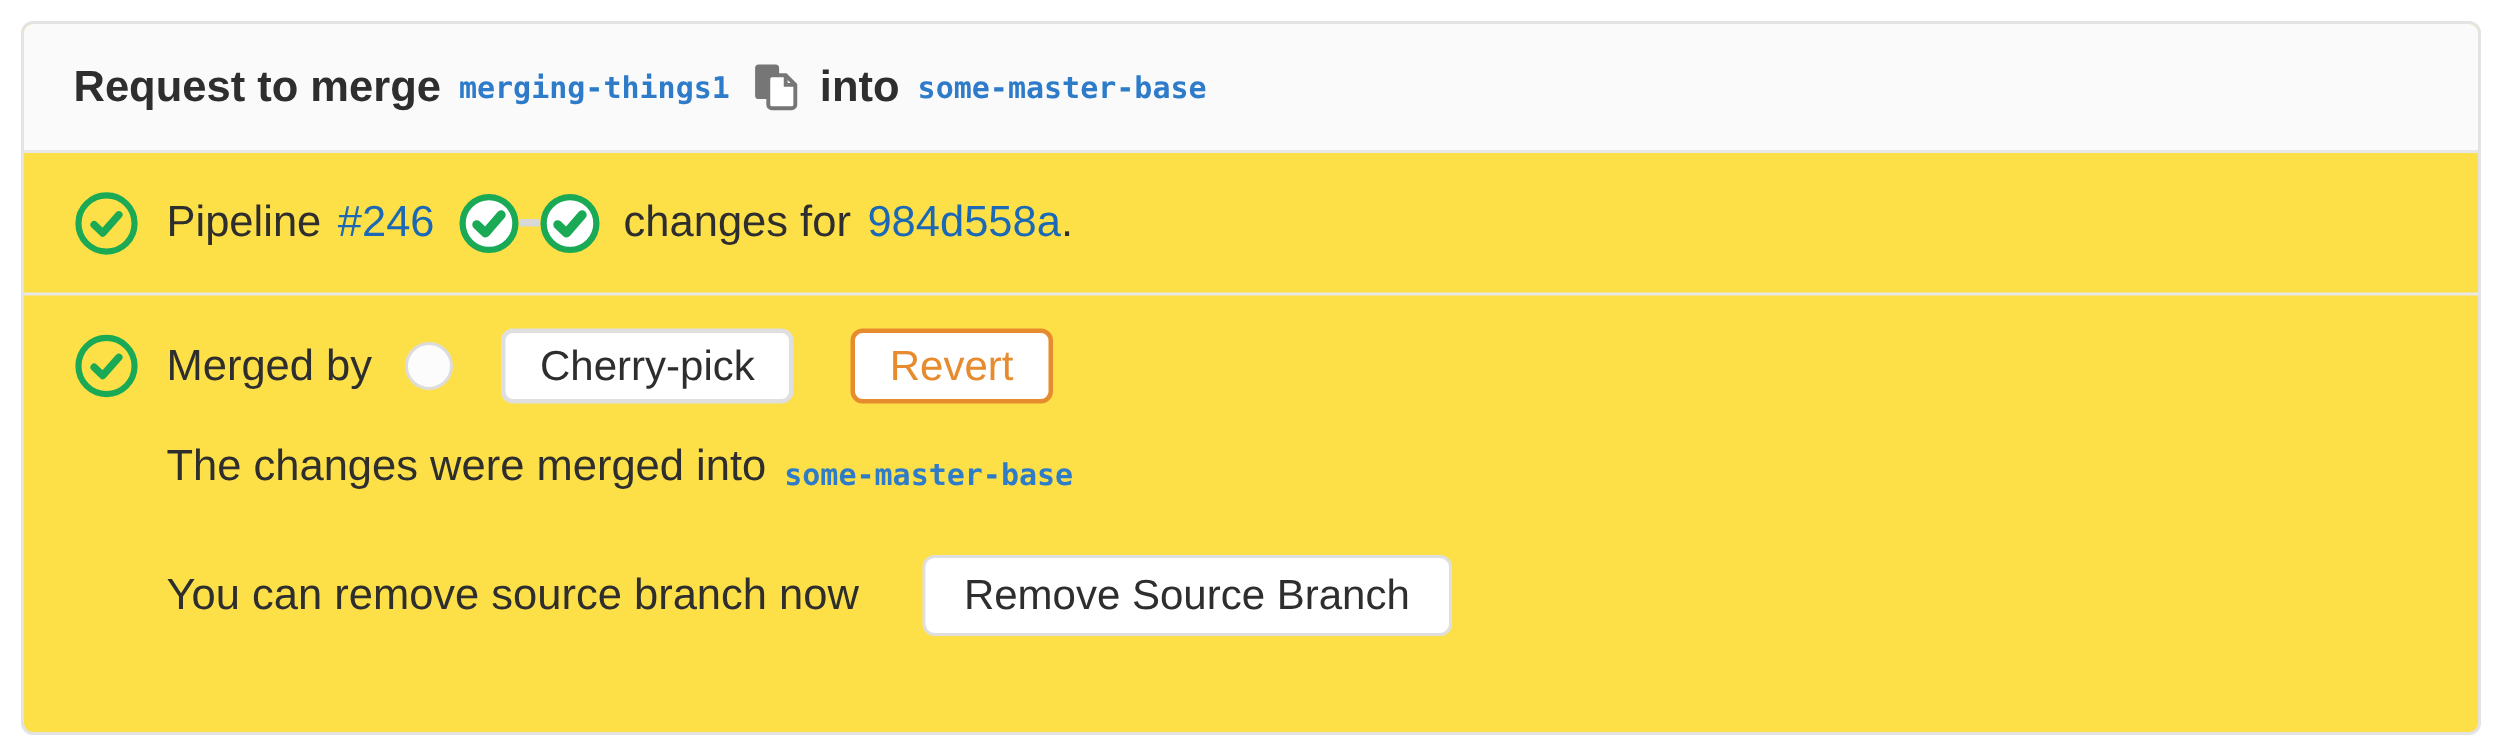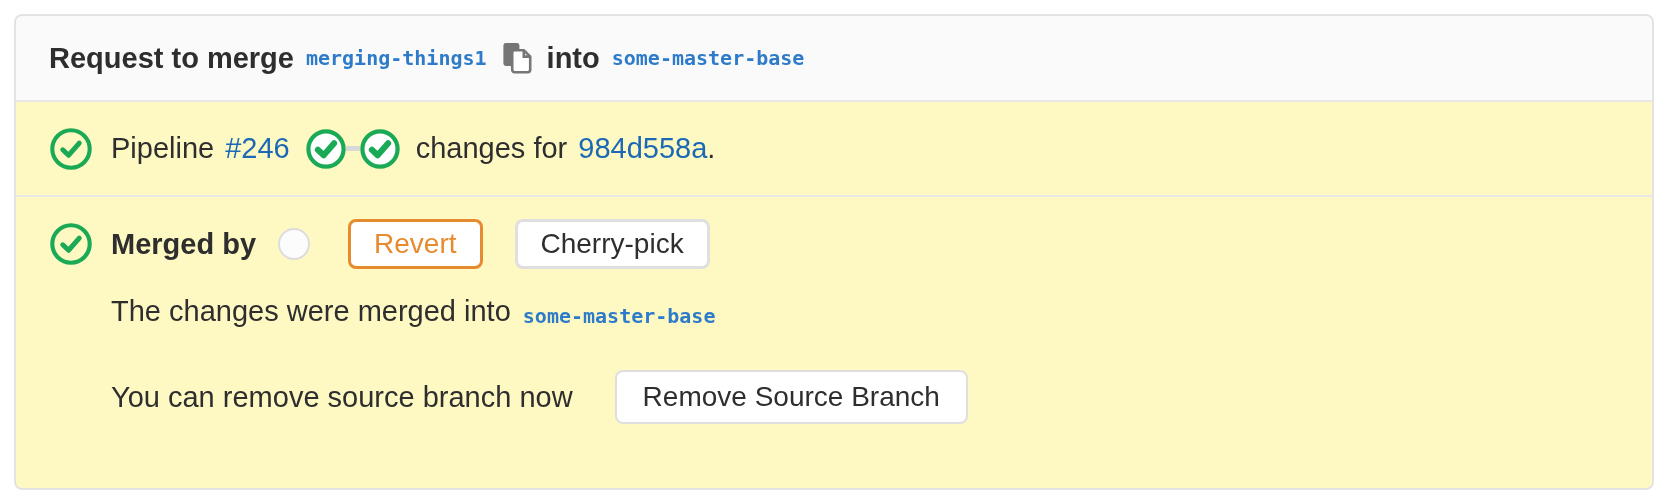--- a/index.html
+++ b/index.html
@@ -5,21 +5,21 @@
   * { box-sizing: border-box; margin: 0; padding: 0; }
   html, body { width: 1668px; height: 502px; background: #ffffff; }
   body { font-family: "Liberation Sans", sans-serif; color: #2e2e2e; }
 
   .mr-widget {
     position: absolute;
     left: 14px; top: 14px;
     width: 1640px; height: 476px;
     border: 2px solid #e3e3e3;
     border-radius: 8px;
-    background: #fef9c3;
+    background: #fde047;
     overflow: hidden;
   }
 
   
   .mr-header {
     height: 86px;
     background: #fafafa;
     border-bottom: 2px solid #e8e8e8;
     display: flex;
     align-items: center;
@@ -59,21 +59,21 @@
     gap: 11px;
     white-space: nowrap;
   }
   .mini-graph { display: inline-flex; align-items: center; margin: 0 4px; cursor: pointer; }
   .mini-connector { width: 14px; height: 5px; background: #d8d8d8; margin: 0 -1px; }
   .nogap { display: inline-flex; align-items: baseline; }
 
   
   .mr-merged { padding: 22px 33px 0 33px; font-size: 29px; }
   .merged-row1 { display: flex; align-items: center; gap: 18px; }
-  .merged-label { font-weight: 700; margin-right: 4px; }
+  .merged-label { font-weight: 400; margin-right: 4px; }
   .avatar {
     width: 32px; height: 32px;
     border-radius: 50%;
     border: 2px solid #dcdcdc;
     background: #fcfcfc;
     flex: none;
     cursor: pointer;
   }
   .btn {
     display: inline-flex;
@@ -149,22 +149,22 @@
 
     <div class="merged-row1">
       <span class="status-icon">
         <svg width="44" height="44" viewBox="0 0 16 16" aria-hidden="true">
           <circle cx="8" cy="8" r="6.8" fill="none" stroke="#1aaa55" stroke-width="1.5"></circle>
           <path d="M5 8.3 L7.1 10.3 L11 5.9" fill="none" stroke="#1aaa55" stroke-width="1.8" stroke-linecap="round" stroke-linejoin="round"></path>
         </svg>
       </span>
       <span class="merged-label">Merged by</span>
       <span class="avatar"></span>
+      <button class="btn btn-cherry">Cherry-pick</button>
       <button class="btn btn-revert">Revert</button>
-      <button class="btn btn-cherry">Cherry-pick</button>
     </div>
 
     <div class="merged-row2">
       <span>The changes were merged into</span>
       <span class="branch-ref">some-master-base</span>
     </div>
 
     <div class="merged-row3">
       <span>You can remove source branch now</span>
       <button class="btn btn-remove">Remove Source Branch</button>

